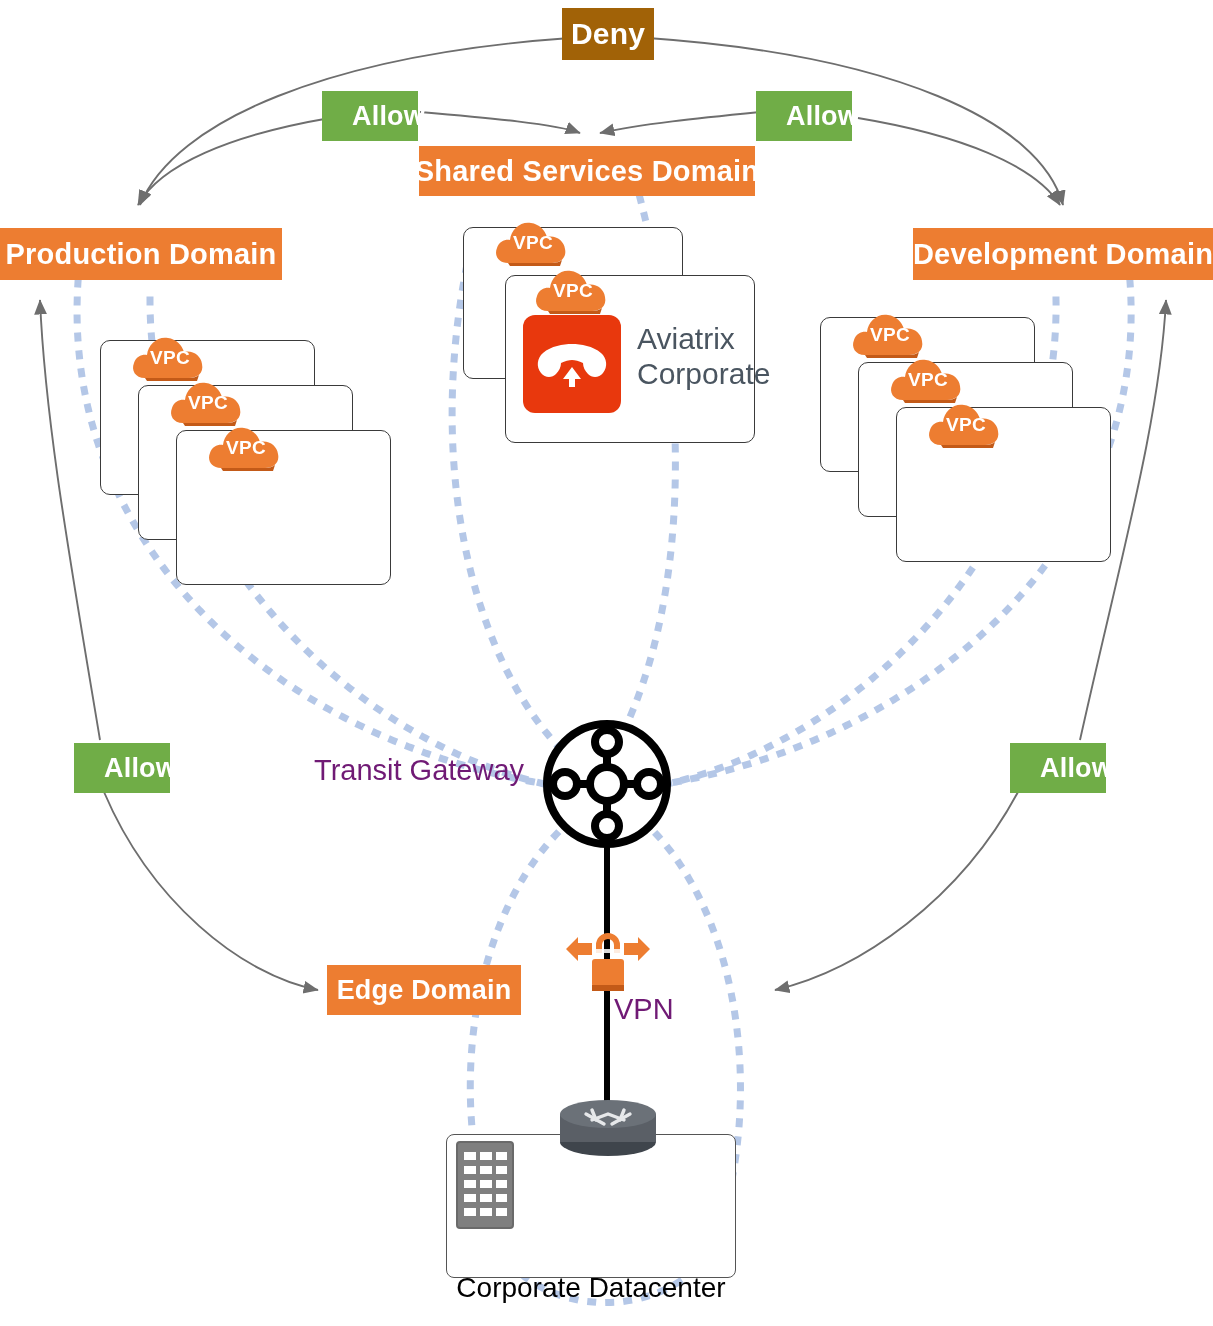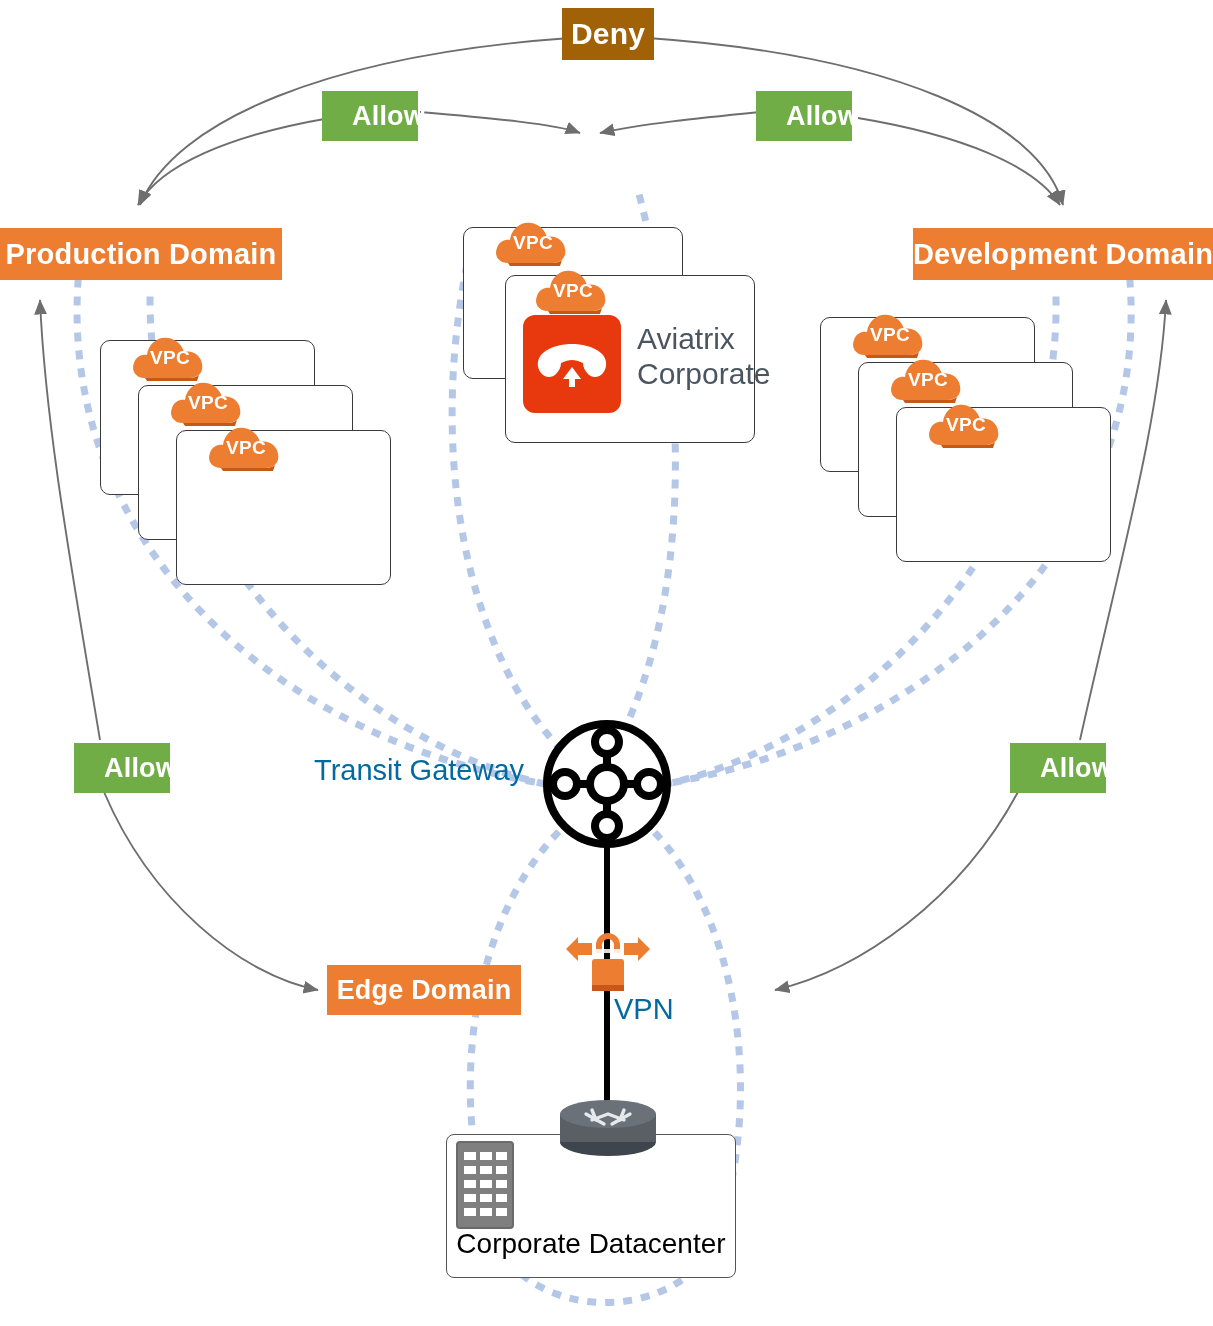--- a/index.html
+++ b/index.html
@@ -100,39 +100,40 @@
   .aviatrix-text {
     position: absolute;
     font-size: 30px;
     color: #4A5560;
     line-height: 1.18;
     font-family: "Liberation Sans", sans-serif;
   }
   
   .plain-text {
     position: absolute;
-    color: #0369a1;
+    color: #701a75;
     white-space: nowrap;
   }
   #transit-gateway-label { font-size: 29px; }
   #vpn-label { font-size: 29px; }
   
   .dc-box {
     position: absolute;
     background: #ffffff;
     border: 1.4px solid #555;
     border-radius: 8px;
     box-sizing: border-box;
   }
   .dc-label {
     position: absolute;
     width: 100%;
     text-align: center;
     font-size: 28px;
     color: #000;
+    margin-top: 44px;
   }
 </style>
 </head>
 <body>
 
 <div id="canvas">
 
   <svg class="layer" viewBox="0 0 1213 1326">
     <defs>
       <marker id="arrowGray" markerWidth="9" markerHeight="9" refX="7.6" refY="3.4" orient="auto" markerUnits="strokeWidth">
@@ -344,20 +345,21 @@
         <path d="M36,22 L52,16 L68,22"></path>
         <path d="M36,12 L40,22 M68,12 L64,22"></path>
         <path d="M30,16 L48,26 M74,16 L56,26"></path>
       </g>
     </svg>
   </div>
   <div class="dc-label" style="left:446px; top:1228px; width:290px;">Corporate Datacenter</div>
 
   <div class="chip domain" style="left:0px; top:228px; width:282px; height:52px;">Production Domain</div>
 
+  <div class="chip domain" style="left:419px; top:146px; width:336px; height:50px;">Shared Services Domain</div>
 
   <div class="chip domain" style="left:913px; top:228px; width:300px; height:52px;">Development Domain</div>
 
   <div class="chip domain small" style="left:327px; top:965px; width:194px; height:50px;">Edge Domain</div>
 
   <div class="chip deny" style="left:562px; top:8px; width:92px; height:52px;">Deny</div>
 
   <div class="chip allow" style="left:322px; top:91px; width:96px; height:50px;">Allow</div>
 
   <div class="chip allow" style="left:756px; top:91px; width:96px; height:50px;">Allow</div>

